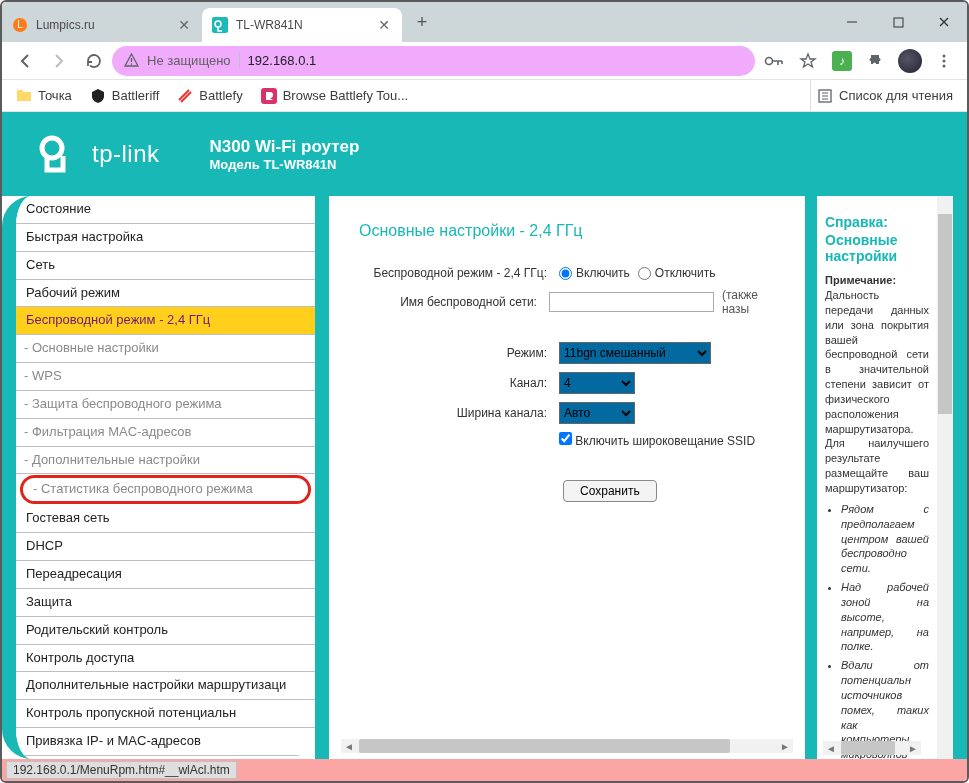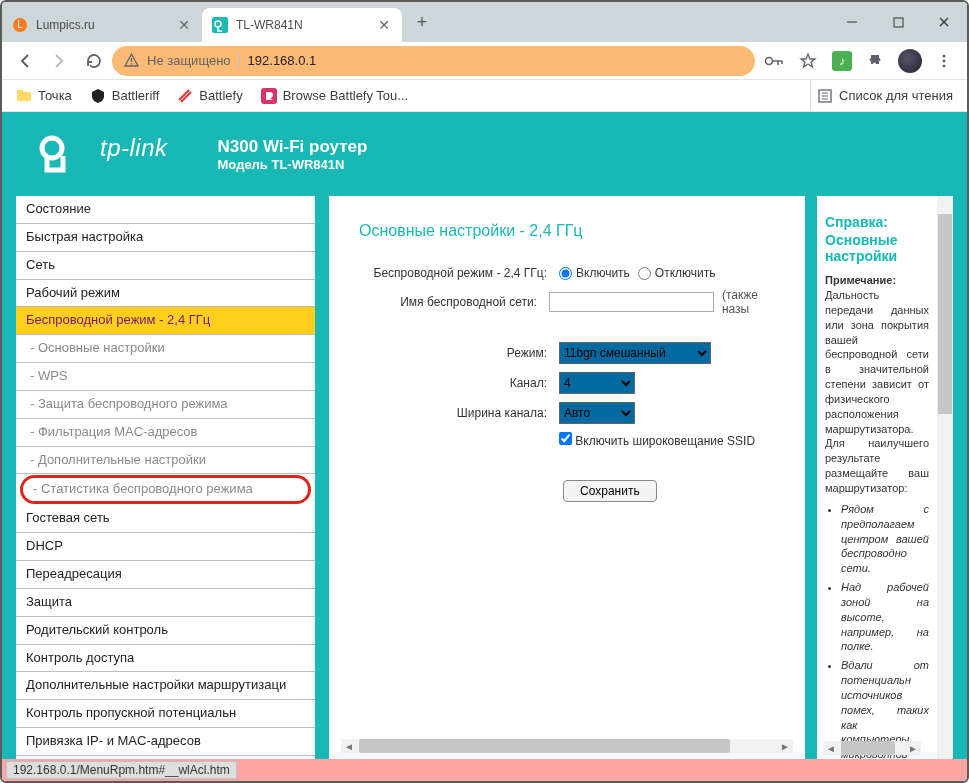--- a/index.html
+++ b/index.html
@@ -13,51 +13,51 @@
 .tab .tab-title { flex: 1; white-space: nowrap; overflow: hidden; text-overflow: ellipsis; }
 .tab .tab-close { font-size: 14px; color: #666; margin-left: 6px; cursor: pointer; }
 .newtab { width: 28px; height: 28px; display: flex; align-items: center; justify-content: center; font-size: 18px; color: #555; margin-left: 6px; cursor: pointer; }
 .winbtns { margin-left: auto; display: flex; }
 .winbtn { width: 46px; height: 40px; display: flex; align-items: center; justify-content: center; color: #333; cursor: pointer; }
 
 
 .addrbar { display: flex; align-items: center; background: #fff; height: 38px; padding: 0 8px; gap: 4px; border-bottom: 1px solid #e3e3e3; }
 .navbtn { width: 30px; height: 30px; display: flex; align-items: center; justify-content: center; color: #5f6368; cursor: pointer; border-radius: 50%; }
 .navbtn.dis { color: #bbb; }
-.omnibox { flex: 1; display: flex; align-items: center; background: #fdba74; border-radius: 16px; height: 30px; padding: 0 12px; font-size: 13px; color: #616161; gap: 8px; }
+.omnibox { flex: 1; display: flex; align-items: center; background: #f0abfc; border-radius: 16px; height: 30px; padding: 0 12px; font-size: 13px; color: #616161; gap: 8px; }
 .omnibox .warn { color: #5f6368; }
 .omnibox .divider { width: 1px; height: 16px; background: #c0c0c0; }
 .ricon { width: 30px; height: 30px; display: flex; align-items: center; justify-content: center; color: #5f6368; cursor: pointer; }
 .ext-music { width: 20px; height: 20px; background: #4caf50; color: #fff; font-size: 12px; display: flex; align-items: center; justify-content: center; border-radius: 3px; }
 .avatar { width: 24px; height: 24px; border-radius: 50%; background: radial-gradient(circle at 40% 40%, #556, #223); }
 
 
 .bookmarks { display: flex; align-items: center; height: 32px; padding: 0 8px; gap: 6px; font-size: 13px; color: #3c3c3c; border-bottom: 1px solid #e3e3e3; background:#fff; }
 .bk { display: flex; align-items: center; gap: 6px; padding: 4px 6px; cursor: pointer; border-radius: 4px; white-space: nowrap; }
 .bk .bico { width: 16px; height: 16px; }
 .bk-spacer { flex: 1; }
 .readlist { display: flex; align-items: center; gap: 6px; color: #3c3c3c; padding: 0 6px; border-left: 1px solid #ddd; height: 100%; }
 
 
 .router { position: relative; height: calc(783px - 40px - 38px - 32px - 22px - 4px); background: #fff; }
 .router-header { height: 84px; background: #18b8b6; display: flex; align-items: center; padding-left: 34px; color: #fff; }
-.logo { display: flex; align-items: flex-start; gap: 24px; font-style: italic; }
+.logo { display: flex; align-items: center; gap: 16px; }
 .logo-mark { width: 40px; height: 40px; position: relative; }
 .logo-text { font-size: 24px; font-weight: 400; letter-spacing: 0.5px; }
 .model { margin-left: 50px; }
 .model .line1 { font-size: 17px; font-weight: 600; }
 .model .line2 { font-size: 13px; font-weight: 600; }
 
 .router-body { display: flex; height: calc(100% - 84px); }
 
 
-.sidebar { width: 313px; border-left: 14px solid #18b8b6; font-size: 13px; color: #222; overflow: hidden; }
+.sidebar { width: 313px; border-left: 14px solid #18b8b6; font-size: 13px; color: #222; overflow: hidden; border-radius: 30px; }
 .sidebar .item { padding: 4px 10px; border-bottom: 1px solid #bfbfbf; cursor: pointer; line-height: 1.45; background:#fff; }
 .sidebar .item.sel { background: #ffcf1b; color: #701a75; font-weight: 400; }
-.sidebar .sub { color: #8a8a8a; padding-left: 14px; }
+.sidebar .sub { color: #8a8a8a; padding-left: 8px; }
 .sidebar .sub.hl { border: 3px solid #e2231a; border-radius: 16px; margin: 1px 4px; padding: 2px 10px; background:#fff; }
 
 .gap { width: 14px; background: #18b8b6; }
 
 
 .content { flex: 1; display: flex; overflow: hidden; }
 .settings { flex: 1; padding: 26px 20px 0 30px; overflow: hidden; position: relative; color:#333; }
 .settings h2 { color: #18b8b6; font-size: 16px; font-weight: 400; margin-bottom: 26px; }
 .frow { display: flex; align-items: center; margin-bottom: 8px; font-size: 12px; gap: 8px; }
 .frow .lbl { width: 192px; text-align: right; color: #333; padding-right: 4px; }

